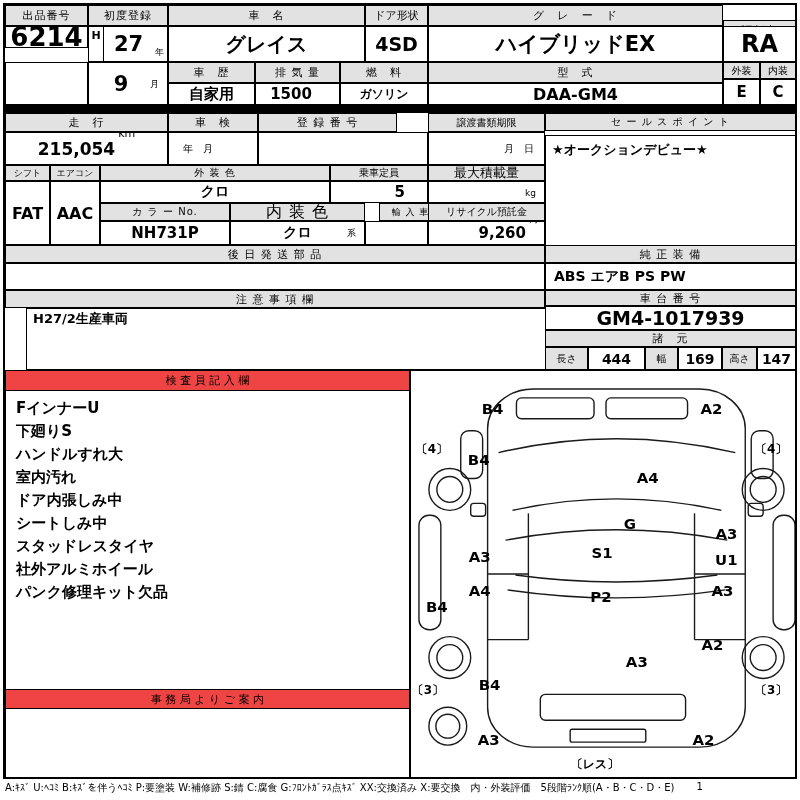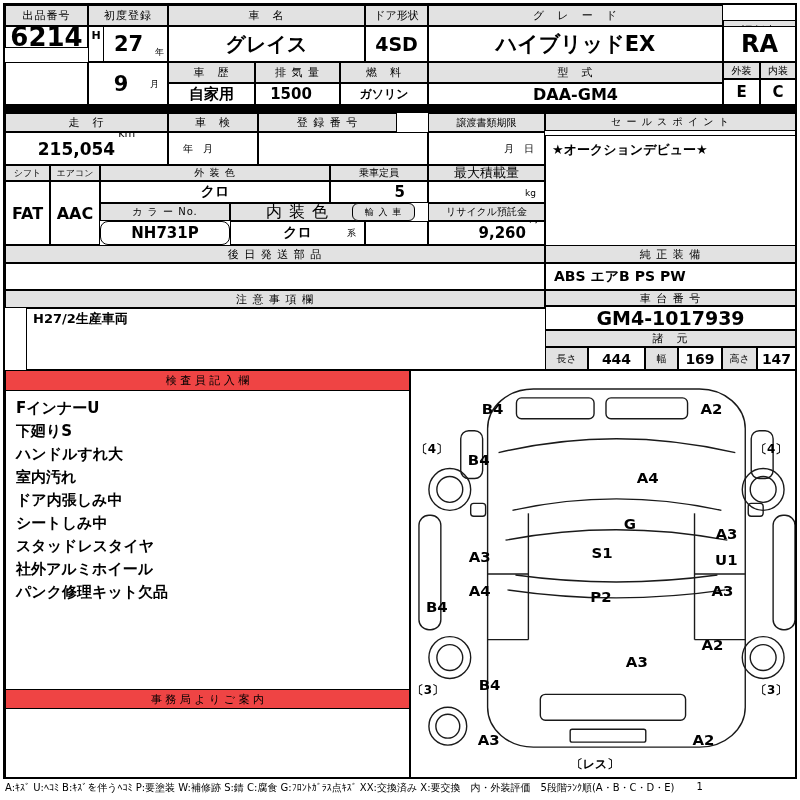--- a/index.html
+++ b/index.html
@@ -131,29 +131,29 @@
     <span>5</span>
     <span class="unit">人</span>
   </div>
 
   <div class="cell hdr" style="left:428px;top:165px;width:117px;height:16px;font-size:13px;letter-spacing:0;">最大積載量</div>
   <div class="cell" style="left:428px;top:181px;width:117px;height:22px;">
     <span style="position:absolute;right:8px;bottom:4px;font-size:9px;">kg</span>
   </div>
 
   <div class="cell hdr" style="left:100px;top:203px;width:130px;height:18px;font-size:10px;">カ ラ ー No.</div>
-  <div class="cell val" style="left:100px;top:221px;width:130px;height:24px;font-size:15px;border-radius:8px;">NH731P</div>
+  <div class="cell val" style="left:100px;top:221px;width:130px;height:24px;font-size:15px;">NH731P</div>
 
   <div class="cell hdr" style="left:230px;top:203px;width:135px;height:18px;font-size:16px;">内 装 色</div>
   <div class="cell val" style="left:230px;top:221px;width:135px;height:24px;font-size:14px;">
     <span>クロ</span>
     <span style="position:absolute;right:8px;bottom:4px;font-size:9px;font-weight:normal;">系</span>
   </div>
 
-  <div class="cell hdr" style="left:352px;top:203px;width:63px;height:18px;font-size:9px;border-radius:6px;">輸 入 車</div>
+  <div class="cell hdr" style="left:379px;top:203px;width:63px;height:18px;font-size:9px;">輸 入 車</div>
   <div class="cell" style="left:365px;top:221px;width:63px;height:24px;"></div>
 
   <div class="cell hdr" style="left:428px;top:203px;width:117px;height:18px;font-size:10px;letter-spacing:0;">リサイクル預託金</div>
   <div class="cell val right" style="left:428px;top:221px;width:117px;height:24px;font-size:15px;padding-right:6px;">
     <span>9,260</span>
     <span class="unit">円</span>
   </div>
 
   <div class="cell hdr" style="left:5px;top:245px;width:540px;height:18px;">後 日 発 送 部 品</div>
   <div class="cell" style="left:5px;top:263px;width:540px;height:27px;"></div>

